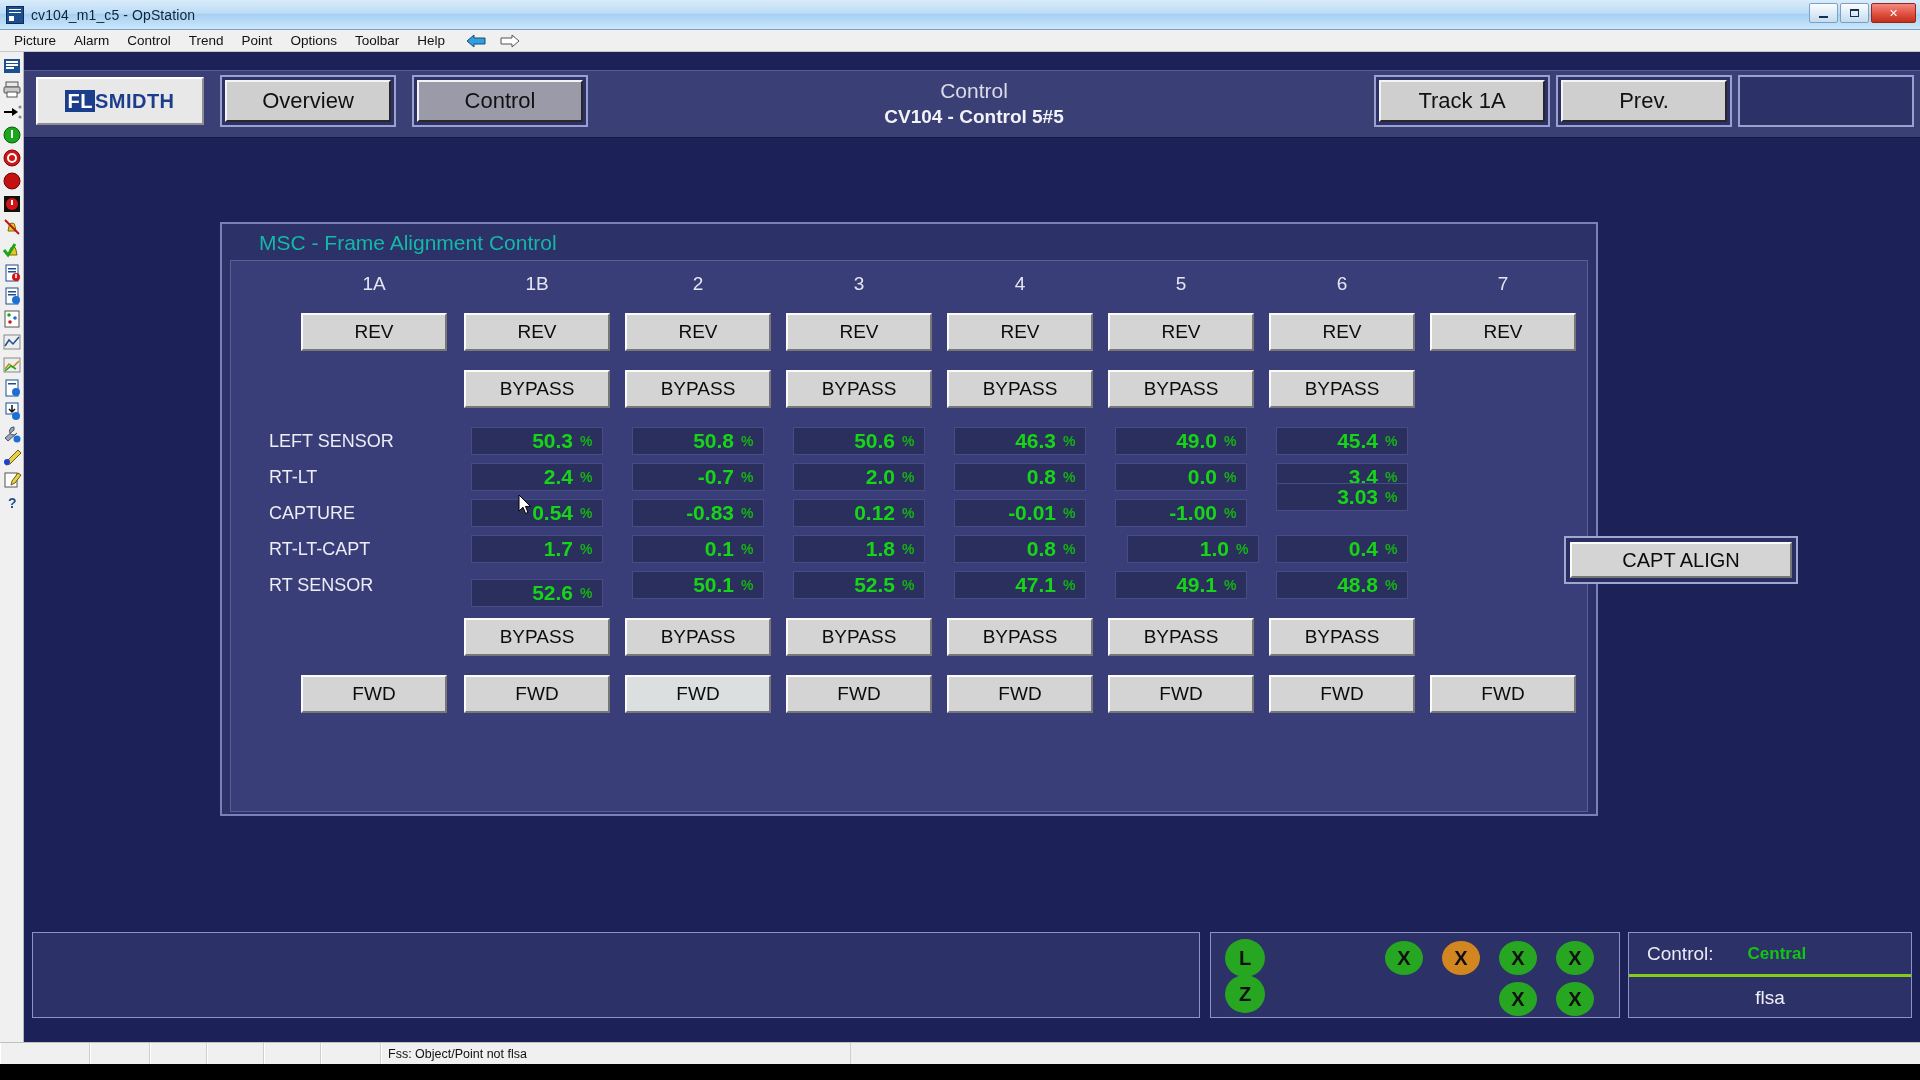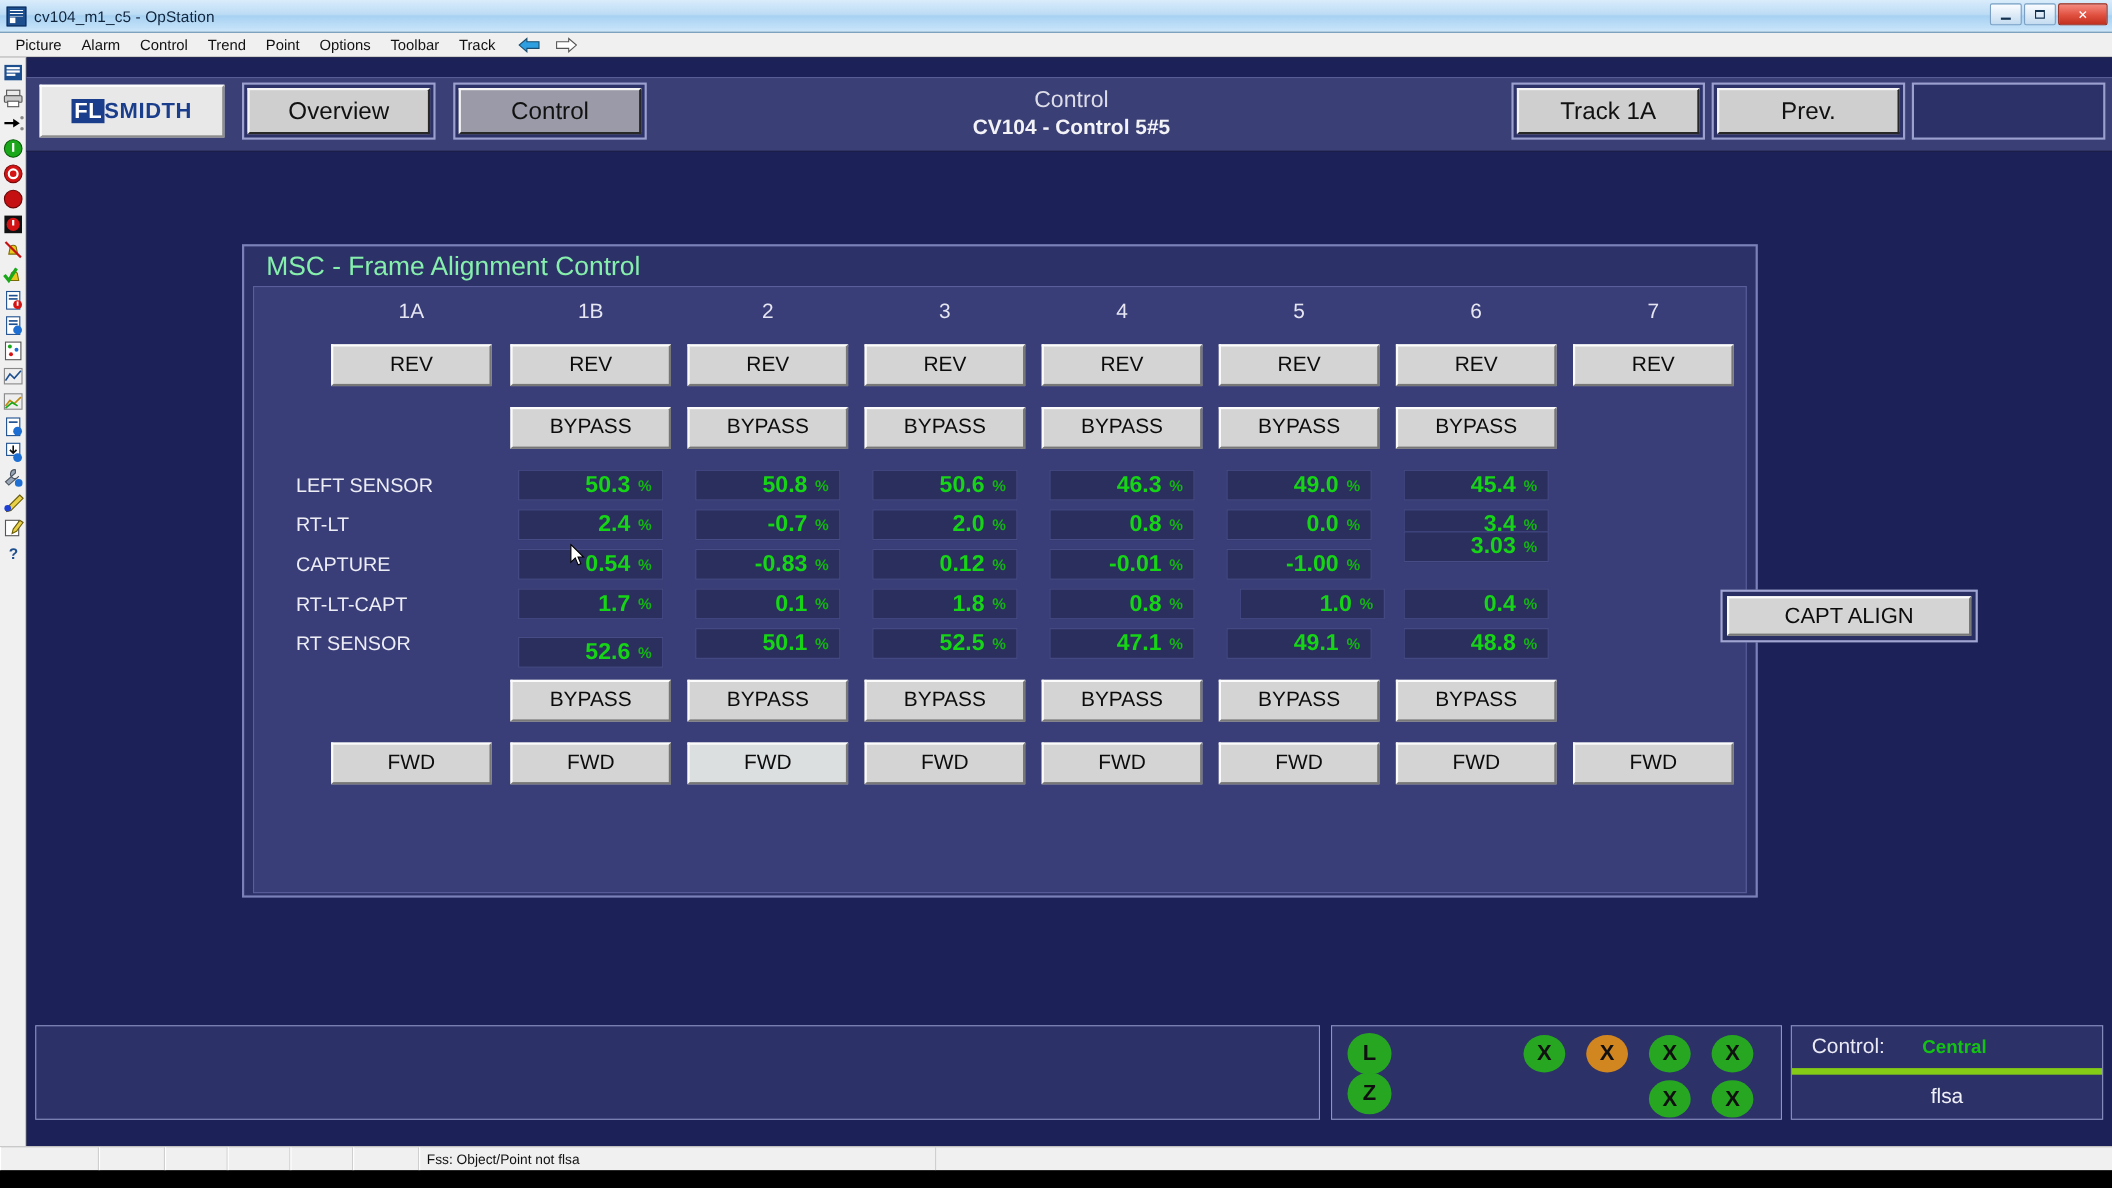--- a/index.html
+++ b/index.html
@@ -107,22 +107,22 @@
   }
   .center-title .t1 { font-size: 21px; line-height: 27px; }
   .center-title .t2 { font-size: 19px; font-weight: bold; line-height: 26px; color: #f2f2f7; }
 
   
   .groupbox {
     position: absolute; left: 196px; top: 170px; width: 1378px; height: 594px;
     background: #2c3168; border: 2px solid #7a80b8;
   }
   .gb-title {
-    position: absolute; left: 20px; top: 3px; width: 1334px; height: 32px;
-    color: #86efac; font-size: 24px; display: flex; align-items: center;
+    position: absolute; left: 37px; top: 3px; width: 1334px; height: 32px;
+    color: #14b8a6; font-size: 21px; display: flex; align-items: center;
   }
   .gb-inner {
     position: absolute; left: 8px; top: 36px; width: 1358px; height: 552px;
     background: #393e78; border: 1px solid #5a5f9c;
   }
 
   
   .grid { position: absolute; left: 0; top: 0; width: 1358px; height: 552px; }
   .colhdr {
     position: absolute; top: 10px; height: 26px;
@@ -168,21 +168,21 @@
     background: #2c3168; border: 1px solid #8e93c4;
   }
   .bottom-status {
     position: absolute; left: 1186px; top: 880px; width: 410px; height: 86px;
     background: #2c3168; border: 1px solid #8e93c4;
   }
   .bottom-control {
     position: absolute; left: 1604px; top: 880px; width: 284px; height: 86px;
     background: #2c3168; border: 1px solid #8e93c4;
   }
-  .bc-row1 { position: absolute; left: 0; top: 0; width: 282px; height: 44px; border-bottom: 6px solid #84cc16;
+  .bc-row1 { position: absolute; left: 0; top: 0; width: 282px; height: 44px; border-bottom: 3px solid #84cc16;
              display: flex; align-items: center; }
   .bc-label { color: #e9e9f4; font-size: 19px; margin-left: 18px; }
   .bc-value { color: #13c413; font-size: 17px; font-weight: bold; margin-left: 34px; }
   .bc-row2 { position: absolute; left: 0; top: 45px; width: 282px; height: 39px;
              display: flex; align-items: center; justify-content: center;
              color: #f0f0f8; font-size: 19px; }
 
   .lamp {
     position: absolute; border-radius: 50%;
     display: flex; align-items: center; justify-content: center;
@@ -223,21 +223,21 @@
   </div>
 
   <div class="menubar">
     <div class="menuitem">Picture</div>
     <div class="menuitem">Alarm</div>
     <div class="menuitem">Control</div>
     <div class="menuitem">Trend</div>
     <div class="menuitem">Point</div>
     <div class="menuitem">Options</div>
     <div class="menuitem">Toolbar</div>
-    <div class="menuitem">Track</div>
+    <div class="menuitem">Help</div>
     <div class="navarrow">
       <svg width="24" height="16" viewBox="0 0 24 16">
           <path d="M10 2 L3 8 L10 14 L10 11 L21 11 L21 5 L10 5 Z" fill="#2e9fe0" stroke="#1a4d6e" stroke-width="1"></path>
         </svg>
     </div>
     <div class="navarrow">
       <svg width="24" height="16" viewBox="0 0 24 16">
           <path d="M14 2 L21 8 L14 14 L14 11 L3 11 L3 5 L14 5 Z" fill="#ffffff" stroke="#555" stroke-width="1"></path>
         </svg>
     </div>

